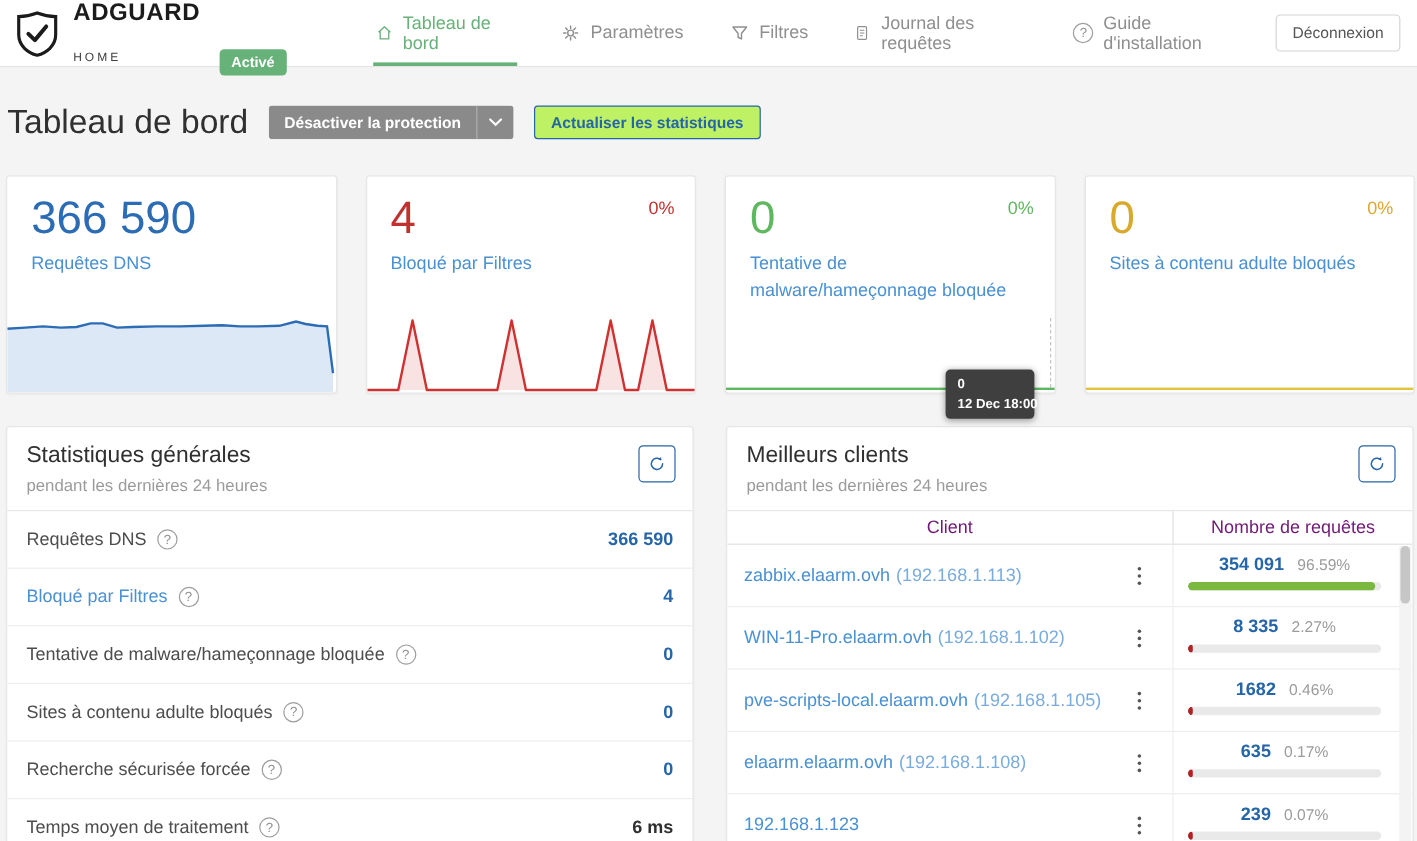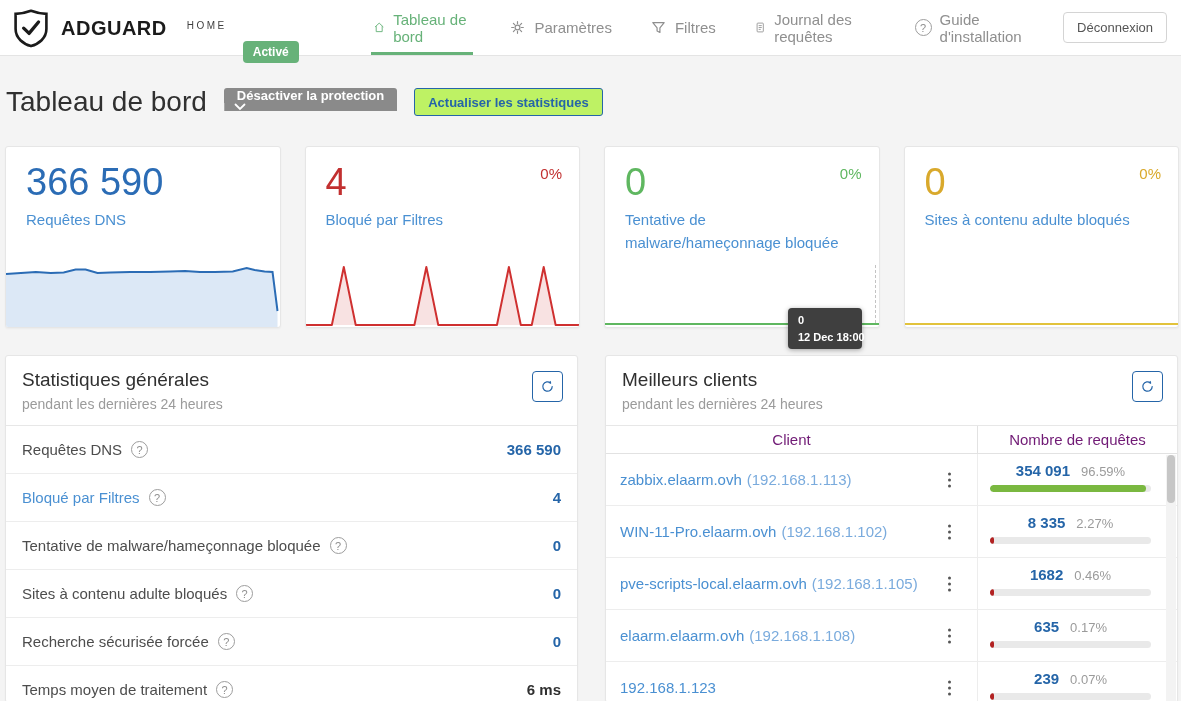--- a/index.html
+++ b/index.html
@@ -12,21 +12,21 @@
   }
 
   
   .header {
     position:absolute; top:0; left:0; right:0; height:56px;
     background:#fff; border-bottom:1px solid #e4e4e4;
     display:flex; align-items:center; padding:0 14px 0 10px; z-index:5;
   }
   .logo-area { display:flex; align-items:center; gap:9px; }
   .logo-shield { width:42px; height:42px; }
-  .brand-text { display:flex; flex-direction:row; line-height:1;gap:20px; }
+  .brand-text { display:flex; flex-direction:column; line-height:1;gap:20px; }
   .brand-name { font-size:20px; font-weight:bold; color:#1b1b1b; letter-spacing:.5px; }
   .brand-sub { font-size:10px; color:#3f3f3f; letter-spacing:2.5px; margin-top:3px; }
   .status-badge {
     background:#67b279; color:#fff; font-size:12px; font-weight:bold;
     padding:4px 10px; border-radius:4px; margin-left:16px;margin-top:48px;
   }
   .nav { display:flex; height:100%; margin-left:72px; }
   .nav-item {
     display:flex; align-items:center; gap:8px; cursor:pointer;
     color:#8f8f8f; font-size:15px; height:100%;
@@ -44,21 +44,21 @@
     display:inline-flex; align-items:center; justify-content:center;
     width:17px; height:17px; border-radius:50%; border:1px solid #9d9d9d;
     font-size:11px; color:#8f8f8f; flex:none;
   }
   .q-circle::before { content:"?"; }
 
   
   .page-head { position:absolute; top:86px; left:6px; display:flex; align-items:center; gap:17px; }
   .page-title { font-size:28px; font-weight:normal; color:#303030; }
   .btn-gray {
-    display:flex; border-radius:3px; overflow:hidden; cursor:pointer; height:28px;flex-direction:column;
+    display:flex; border-radius:3px; overflow:hidden; cursor:pointer; height:28px;
   }
   .btn-gray-main {
     background:#8a8a8a; color:#fff; font-size:13px; font-weight:bold;
     display:flex; align-items:center; padding:0 13px;
   }
   .btn-gray-caret {
     background:#8a8a8a; border-left:1px solid #a6a6a6;
     display:flex; align-items:center; padding:0 9px;
   }
   .btn-blue-outline {

